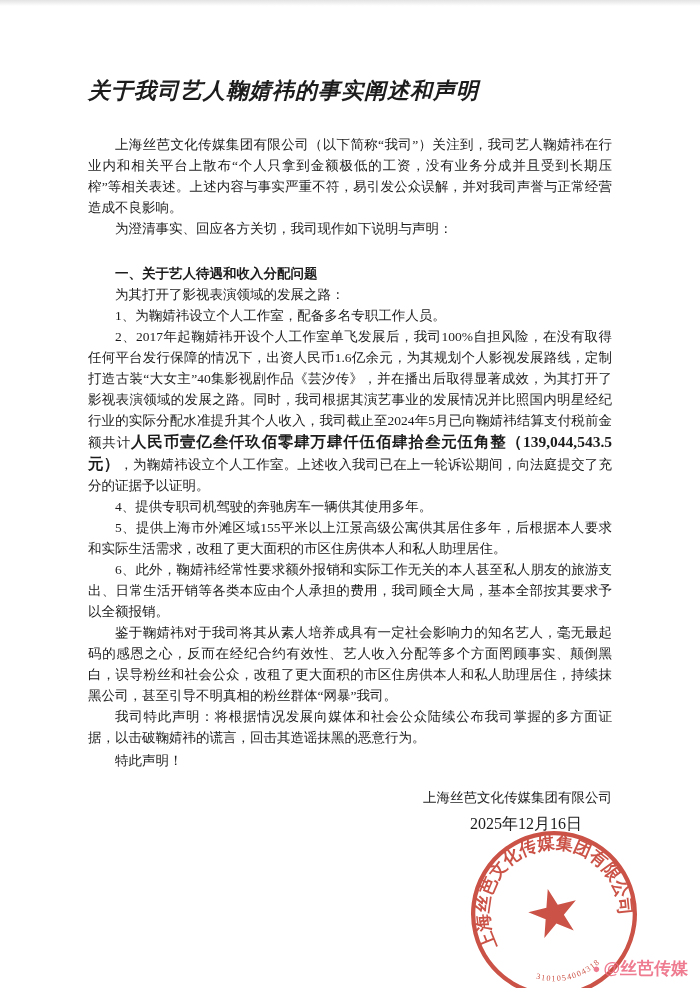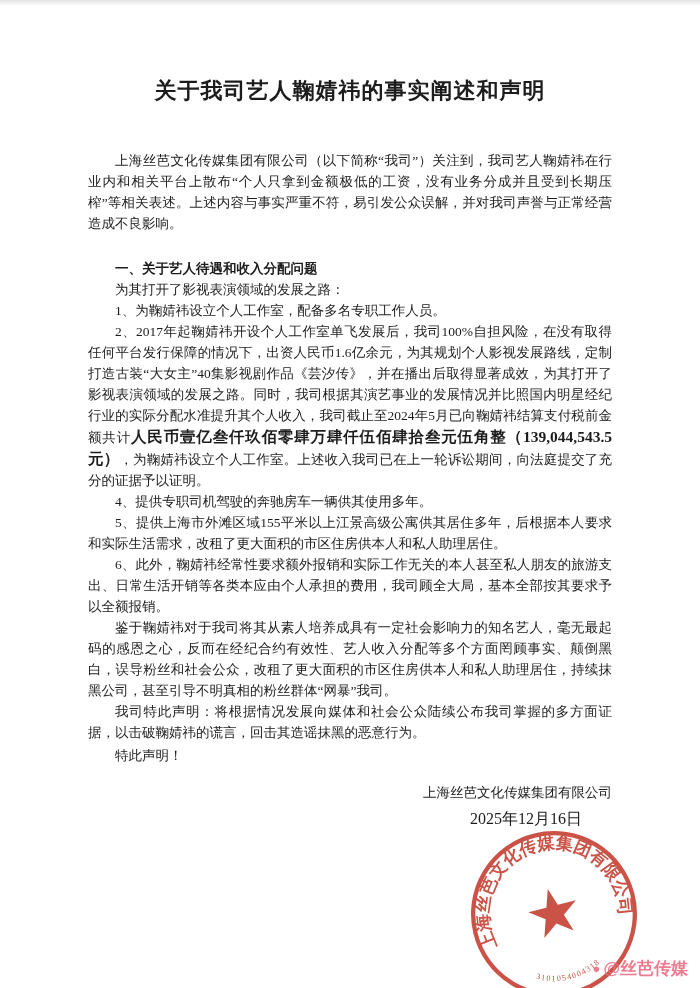--- a/index.html
+++ b/index.html
@@ -17,25 +17,26 @@
   .page::before {
     content: "";
     position: absolute;
     left: 0; top: 0; right: 0;
     height: 6px;
     background: linear-gradient(#e3e3e3, rgba(255,255,255,0));
     pointer-events: none;
   }
   .content { padding: 76px 88px 0 88px; }
   .title {
-    text-align: center;
+    text-align: left;
     font-size: 22px;
     font-weight: bold;
     letter-spacing: 1px;
-    margin-bottom: 44px;
+    margin-bottom: 28px;
+    font-style: italic;
   }
   .content p {
     font-size: 13.5px;
     line-height: 21px;
     text-align: justify;
     text-indent: 2em;
   }
   .heading { font-weight: bold; }
   .sec1-gap { margin-top: 24px; }
   .sec2-gap { margin-top: 40px; }
@@ -69,20 +70,21 @@
   .wm-icon { font-size: 13px; margin-right: 3px; vertical-align: 1px; }
 </style>
 </head>
 <body>
 
 <div class="page">
   <div class="content">
     <h1 class="title">关于我司艺人鞠婧祎的事实阐述和声明</h1>
 
     <p>上海丝芭文化传媒集团有限公司（以下简称“我司”）关注到，我司艺人鞠婧祎在行业内和相关平台上散布“个人只拿到金额极低的工资，没有业务分成并且受到长期压榨”等相关表述。上述内容与事实严重不符，易引发公众误解，并对我司声誉与正常经营造成不良影响。</p>
+    <p>为澄清事实、回应各方关切，我司现作如下说明与声明：</p>
 
     <p class="heading sec1-gap">一、关于艺人待遇和收入分配问题</p>
     <p>为其打开了影视表演领域的发展之路：</p>
     <p>1、为鞠婧祎设立个人工作室，配备多名专职工作人员。</p>
     <p><span>2、2017年起鞠婧祎开设个人工作室单飞发展后，我司100%自担风险，在没有取得任何平台发行保障的情况下，出资人民币1.6亿余元，为其规划个人影视发展路线，定制打造古装“大女主”40集影视剧作品《芸汐传》，并在播出后取得显著成效，为其打开了影视表演领域的发展之路。同时，我司根据其演艺事业的发展情况并比照国内明星经纪行业的实际分配水准提升其个人收入，我司截止至2024年5月已向鞠婧祎结算支付税前金额共计</span><span class="amount">人民币壹亿叁仟玖佰零肆万肆仟伍佰肆拾叁元伍角整（139,044,543.5元）</span><span>，为鞠婧祎设立个人工作室。上述收入我司已在上一轮诉讼期间，向法庭提交了充分的证据予以证明。</span></p>
     <p>4、提供专职司机驾驶的奔驰房车一辆供其使用多年。</p>
     <p>5、提供上海市外滩区域155平米以上江景高级公寓供其居住多年，后根据本人要求和实际生活需求，改租了更大面积的市区住房供本人和私人助理居住。</p>
     <p>6、此外，鞠婧祎经常性要求额外报销和实际工作无关的本人甚至私人朋友的旅游支出、日常生活开销等各类本应由个人承担的费用，我司顾全大局，基本全部按其要求予以全额报销。</p>
 
     <p>鉴于鞠婧祎对于我司将其从素人培养成具有一定社会影响力的知名艺人，毫无最起码的感恩之心，反而在经纪合约有效性、艺人收入分配等多个方面罔顾事实、颠倒黑白，误导粉丝和社会公众，改租了更大面积的市区住房供本人和私人助理居住，持续抹黑公司，甚至引导不明真相的粉丝群体“网暴”我司。</p>

